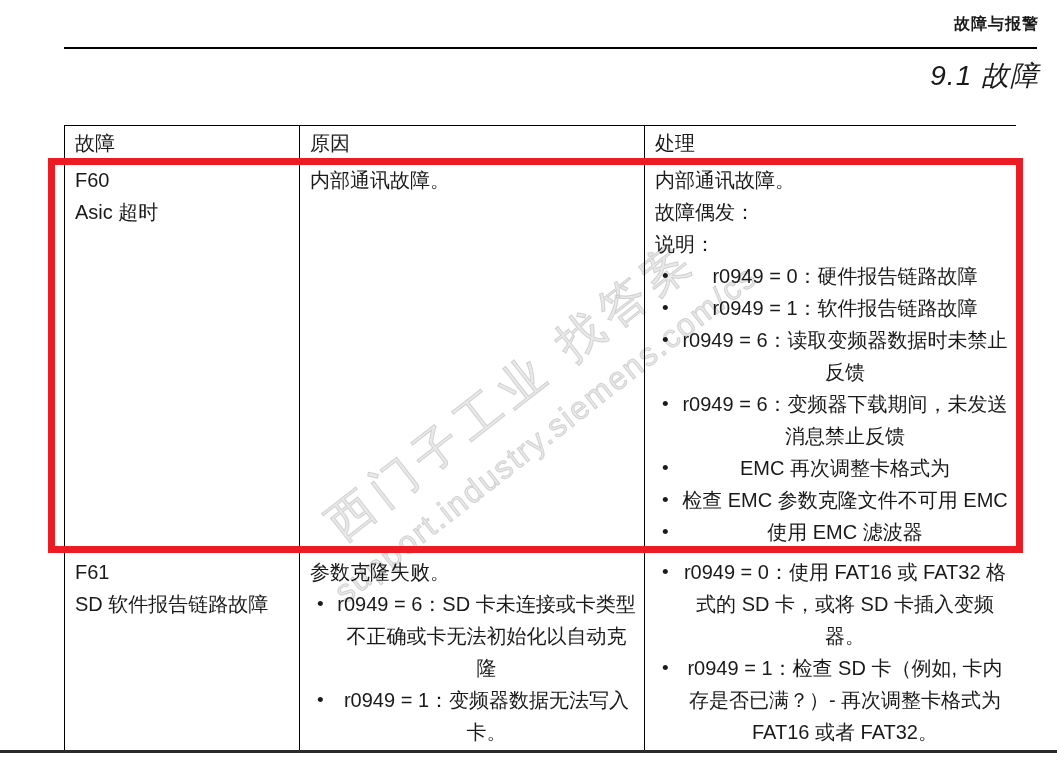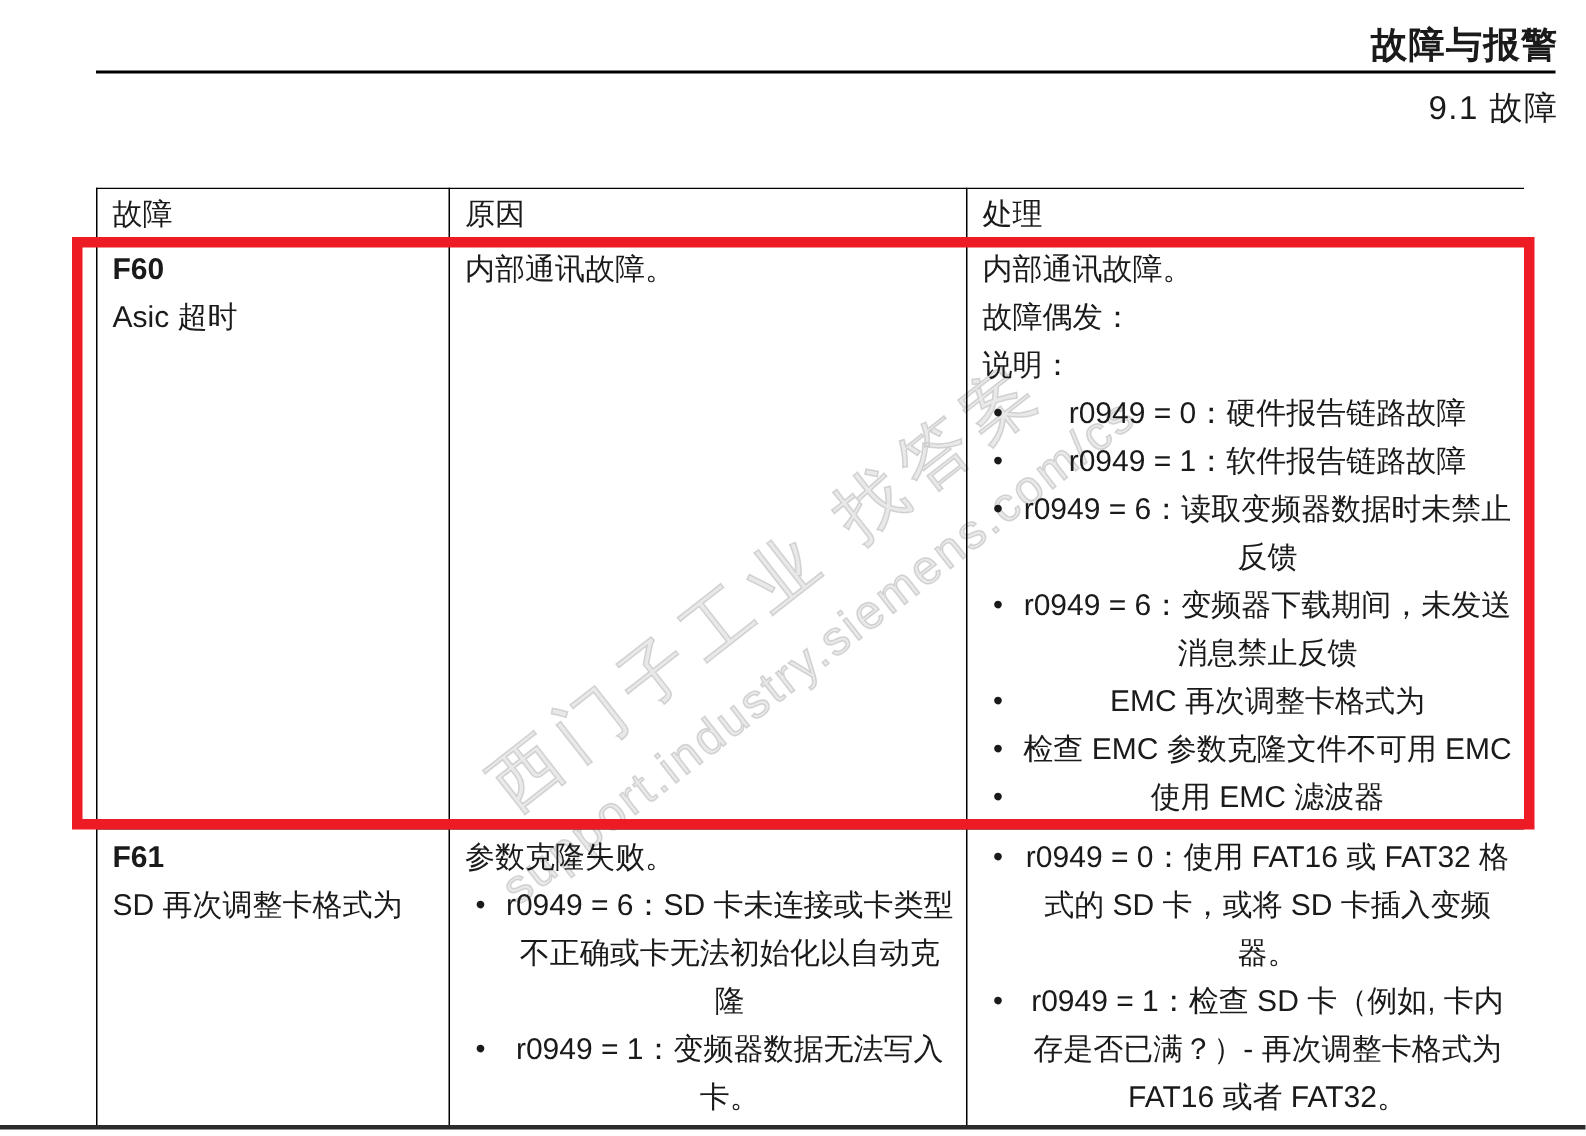--- a/index.html
+++ b/index.html
@@ -8,31 +8,31 @@
     background: #ffffff;
     font-family: "Liberation Sans", sans-serif;
     color: #1a1a1a;
     position: relative;
     overflow: hidden;
   }
 
   
   .doc-title {
     position: absolute; top: 14px; right: 18px;
-    font-size: 24px; font-weight: bold; letter-spacing: 1px;
+    font-size: 16px; font-weight: bold; letter-spacing: 1px;
     z-index: 4;
     margin-left: 38px;
   }
   .header-rule {
     position: absolute; top: 47px; left: 64px; width: 973px; height: 2px;
     background: #000; z-index: 4;
   }
   .doc-subtitle {
     position: absolute; top: 57px; right: 18px;
-    font-size: 22px; letter-spacing: 1px;
+    font-size: 28px; font-style: italic; letter-spacing: 1px;
     z-index: 4;
   }
 
   
   .watermark {
     position: absolute; left: 140px; top: 355px; width: 770px;
     transform: rotate(-38deg);
     text-align: center;
     color: rgba(198, 198, 198, 0.38);
     -webkit-text-stroke: 1px rgba(183, 183, 183, 0.55);
@@ -62,21 +62,21 @@
     padding: 3px 8px 4px 10px;
     font-size: 20px;
     line-height: 32px;
     text-align: left;
     font-weight: normal;
     overflow: hidden;
   }
   .fault-table th { height: 30px; padding-top: 1px; padding-bottom: 1px; }
   .row-f60 td { height: 383px; }
   .row-f61 td { height: 250px; }
-  .fault-code { font-weight: bold; }
+  .fault-code { font-weight: normal; }
 
   ul.bullets { margin: 0; padding: 0; list-style: none; }
   ul.bullets li {
     position: relative; padding-left: 27px; line-height: 32px; text-align: center;
   }
   ul.bullets li::before {
     content: "\2022";
     position: absolute; left: 7px; top: 0;
     font-size: 19px;
   }
@@ -145,21 +145,21 @@
               <li>r0949 = 6：变频器下载期间，未发送消息禁止反馈</li>
               <li>EMC 再次调整卡格式为</li>
               <li>检查 EMC 参数克隆文件不可用 EMC</li>
               <li>使用 EMC 滤波器</li>
             </ul>
           </td>
         </tr>
         <tr class="row-f61">
           <td>
             <div class="fault-code">F61</div>
-            <div>SD 再次调整卡格式为</div>
+            <div>SD 软件报告链路故障</div>
           </td>
           <td>
             <div>参数克隆失败。</div>
             <ul class="bullets">
               <li>r0949 = 6：SD 卡未连接或卡类型不正确或卡无法初始化以自动克隆</li>
               <li>r0949 = 1：变频器数据无法写入卡。</li>
               <li>r0949 = 2：参数克隆文件不可用.</li>
 
             </ul>
           </td>

